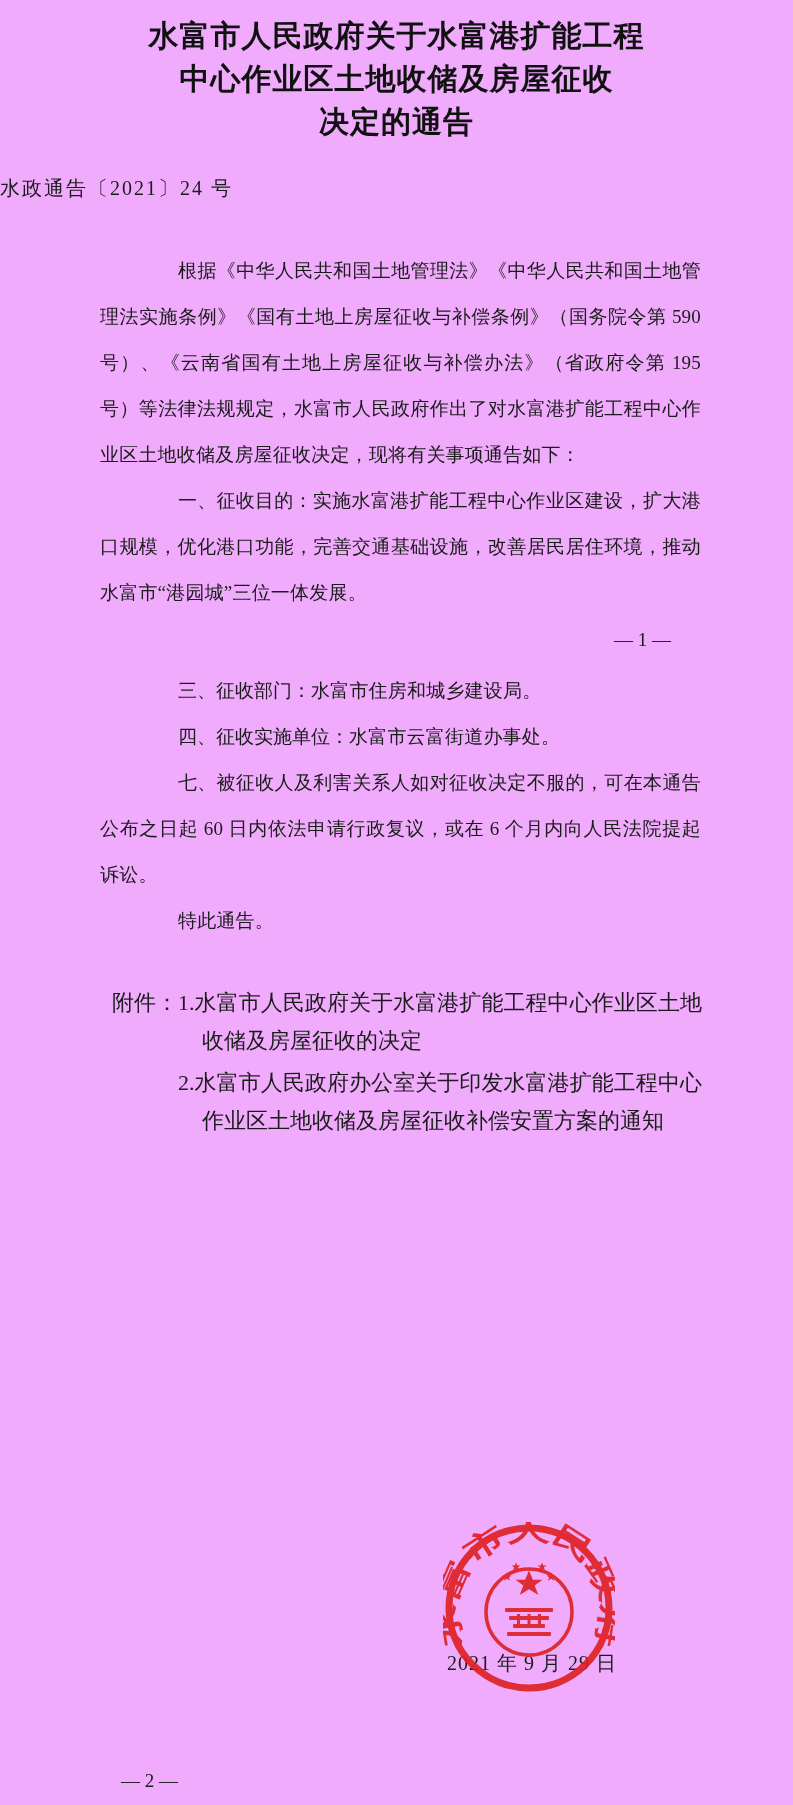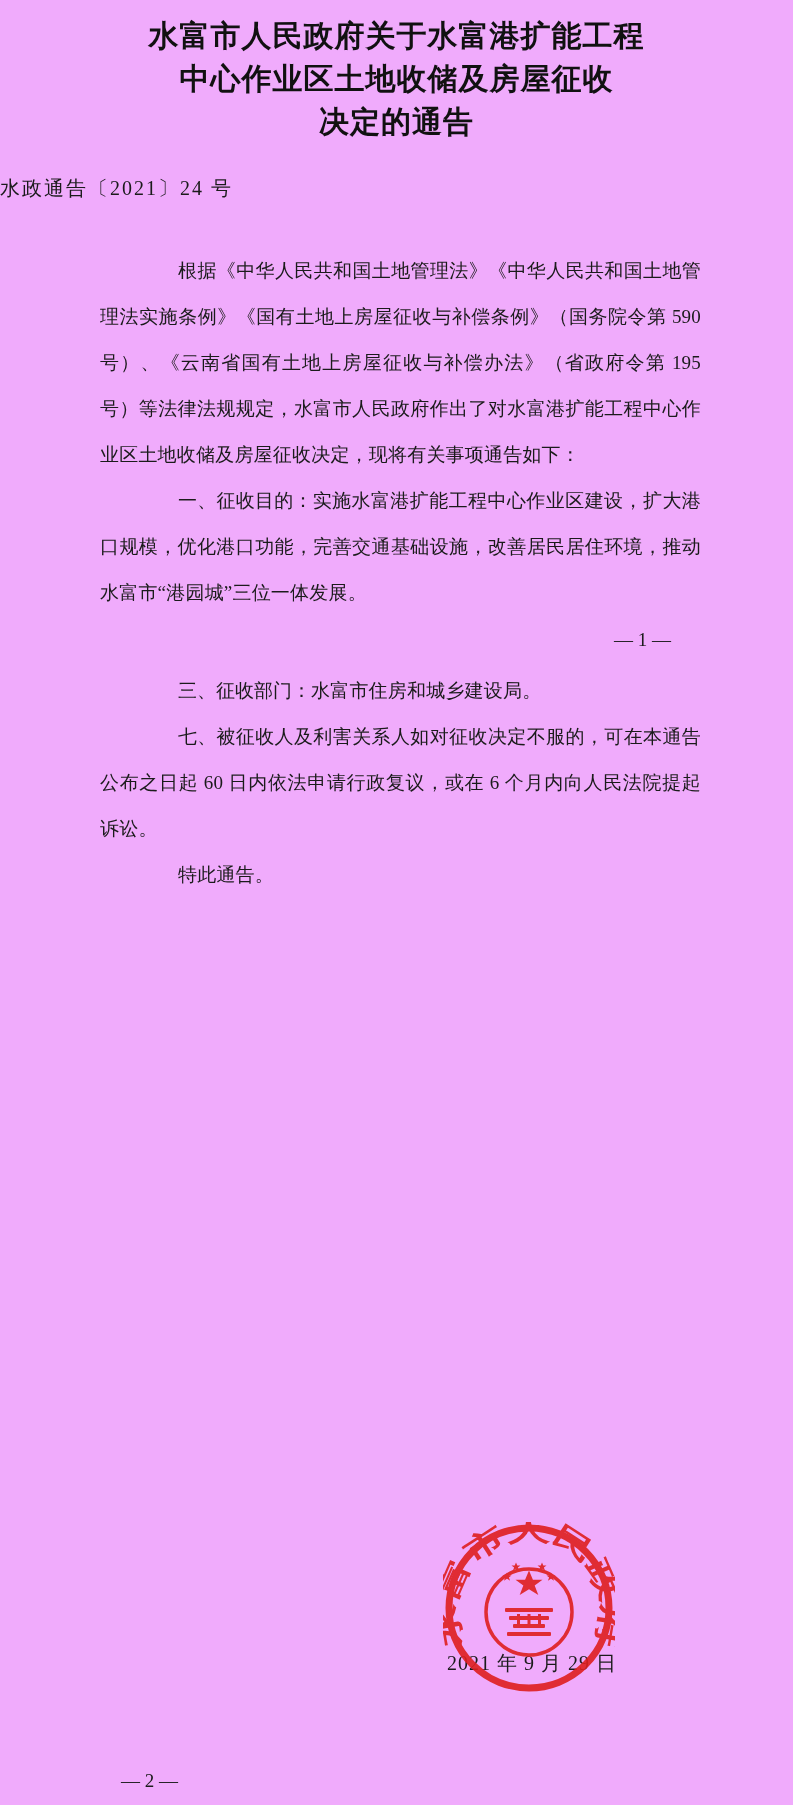--- a/index.html
+++ b/index.html
@@ -97,24 +97,32 @@
 
   <div class="doc-body">
     <p><span class="lead"></span><span>根据《中华人民共和国土地管理法》《中华人民共和国土地管理法实施条例》《国有土地上房屋征收与补偿条例》（国务院令第 590 号）、《云南省国有土地上房屋征收与补偿办法》（省政府令第 195 号）等法律法规规定，水富市人民政府作出了对水富港扩能工程中心作业区土地收储及房屋征收决定，现将有关事项通告如下：</span></p>
     <p><span class="lead">一、征收目的：</span><span>实施水富港扩能工程中心作业区建设，扩大港口规模，优化港口功能，完善交通基础设施，改善居民居住环境，推动水富市“港园城”三位一体发展。</span></p>
   </div>
 
   <div class="page1-footer">— 1 —</div>
 
   <div class="doc-body" style="margin-top:0">
     <p><span class="lead">三、征收部门：</span><span>水富市住房和城乡建设局。</span></p>
+    <p><span class="lead">四、征收实施单位：</span><span>水富市云富街道办事处。</span></p>
     <p><span class="lead">七、</span><span>被征收人及利害关系人如对征收决定不服的，可在本通告公布之日起 60 日内依法申请行政复议，或在 6 个月内向人民法院提起诉讼。</span></p>
     <p><span class="lead"></span><span>特此通告。</span></p>
   </div>
 
+  <div class="attachments">
+    <div class="att-label">附件：</div>
+    <div class="att-items">
+      <div class="att-item">1.水富市人民政府关于水富港扩能工程中心作业区土地收储及房屋征收的决定</div>
+      <div class="att-item">2.水富市人民政府办公室关于印发水富港扩能工程中心作业区土地收储及房屋征收补偿安置方案的通知</div>
+    </div>
+  </div>
 
   <div class="sign-date">2021 年 9 月 29 日</div>
 
   <svg class="seal" viewBox="0 0 172 172" aria-hidden="true">
     <circle cx="86" cy="86" r="80" fill="none" stroke="#df1f1f" stroke-width="7"></circle>
     <path id="sealArc" d="M 21,121 A 72,72 0 1 1 151,121" fill="none"></path>
     <text font-size="28" font-weight="bold" fill="#df1f1f" font-family="Liberation Sans, DejaVu Sans, sans-serif">
       <textPath href="#sealArc" startOffset="50%" text-anchor="middle" textLength="292" lengthAdjust="spacingAndGlyphs">水富市人民政府</textPath>
     </text>
     <g fill="#df1f1f">

